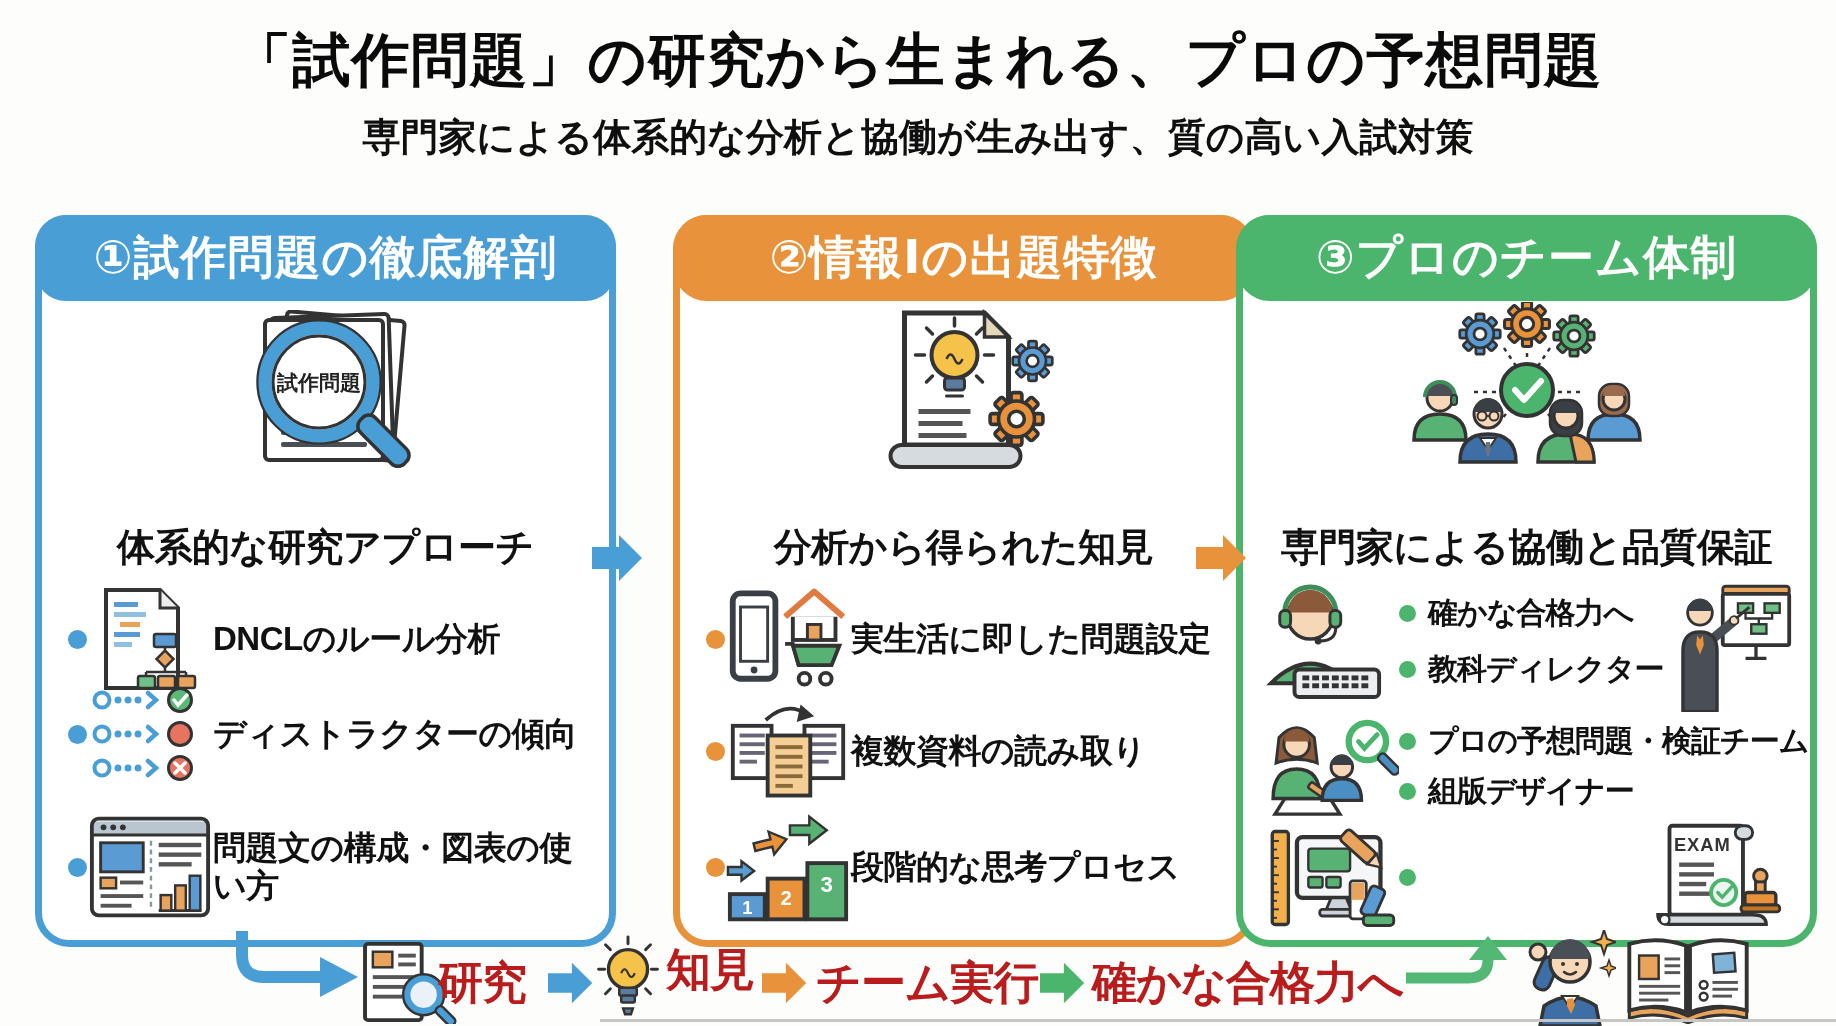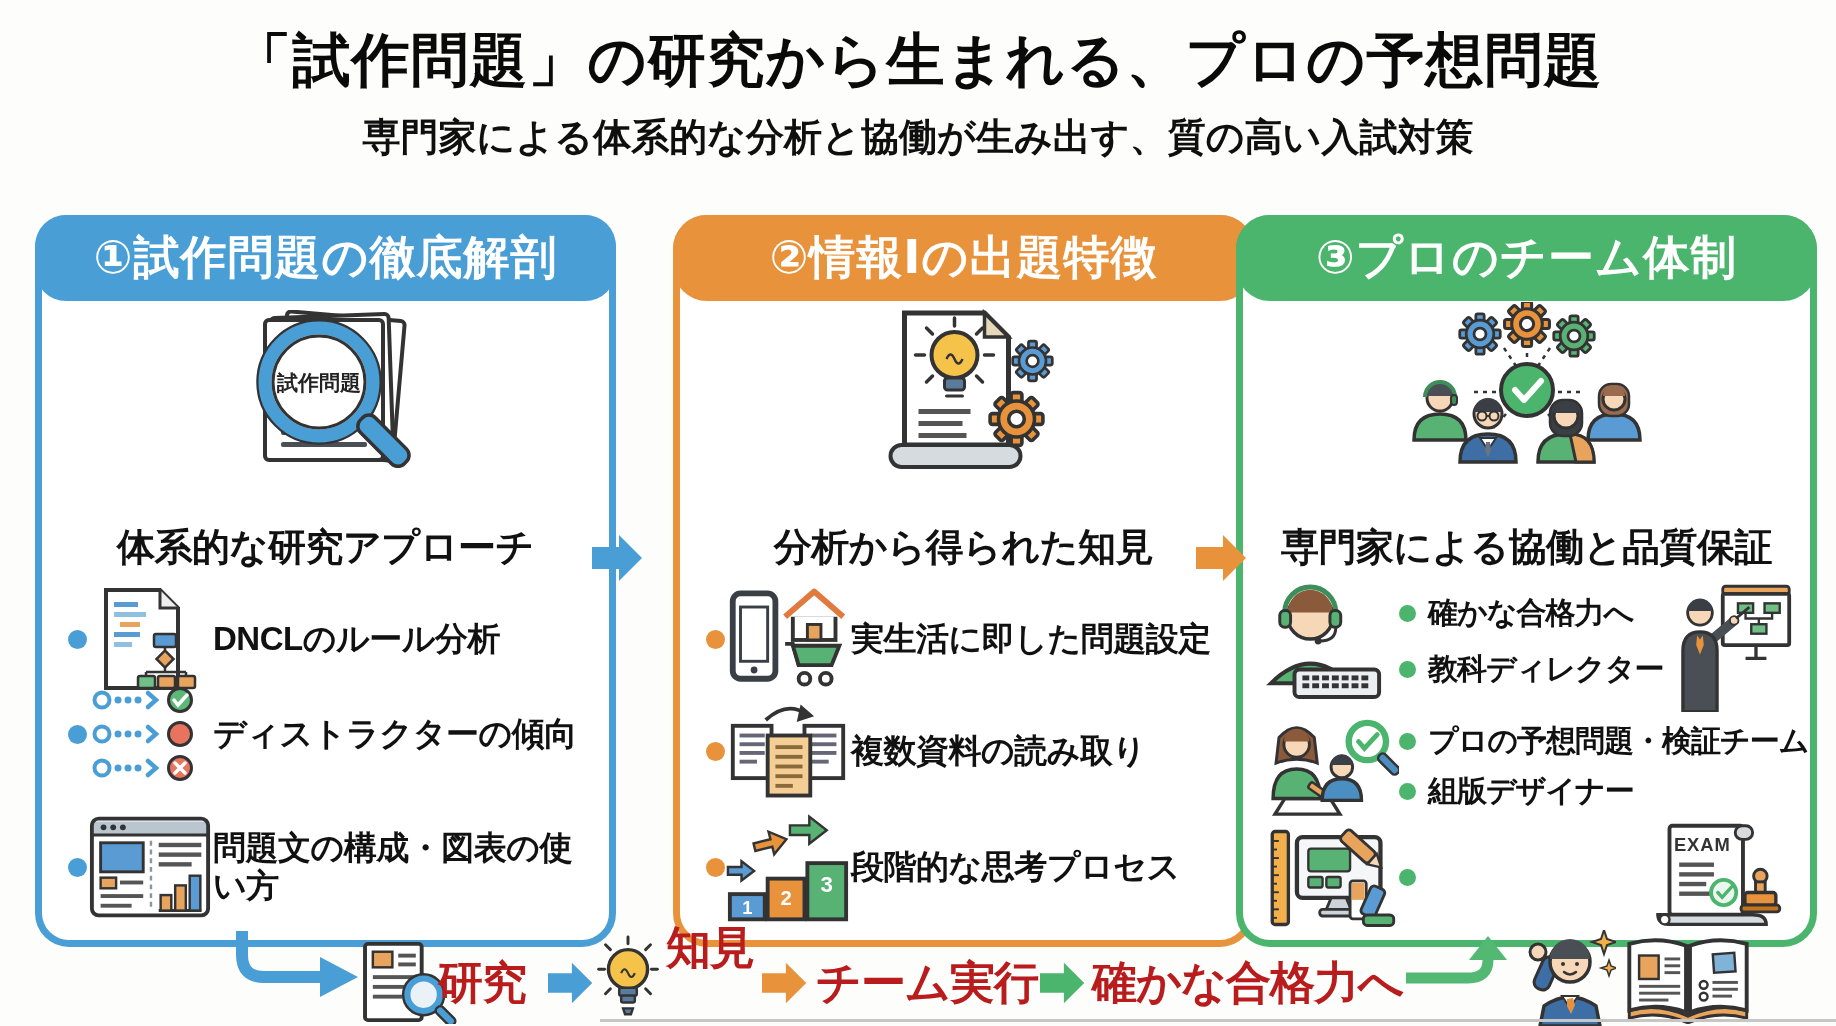--- a/index.html
+++ b/index.html
@@ -605,21 +605,21 @@
           <path d="M50,56 l5,5"></path>
       </g>
       <circle cx="32" cy="36" r="20" fill="#F6C34A" stroke="#333" stroke-width="3.5"></circle>
       <path d="M25,40 q3.5,-8 7,0 q3.5,8 7,0" fill="none" stroke="#333" stroke-width="2.2"></path>
       <rect x="23" y="55" width="18" height="8" rx="2" fill="#5a7b9c" stroke="#333" stroke-width="2.5"></rect>
       <rect x="25" y="63" width="14" height="7" rx="2" fill="#5a7b9c" stroke="#333" stroke-width="2.5"></rect>
       <path d="M27,76 h10 l-2,6 h-6 z" fill="#5a7b9c" stroke="#333" stroke-width="2.5"></path>
     </svg>
   </span>
 
-  <span class="fl ftext" style="left:666px;top:918px">知見</span>
+  <span class="fl ftext" style="left:666px;top:940px">知見</span>
 
   <span class="fl" style="left:762px;top:960px">
     <svg width="46" height="46" viewBox="0 0 52 52">
         <polygon points="0,15 27,15 27,3 50,26 27,49 27,37 0,37" fill="#E8933C"></polygon>
       </svg>
   </span>
 
   <span class="fl ftext" style="left:816px;top:953px">チーム実行</span>
 
   <span class="fl" style="left:1040px;top:960px">

